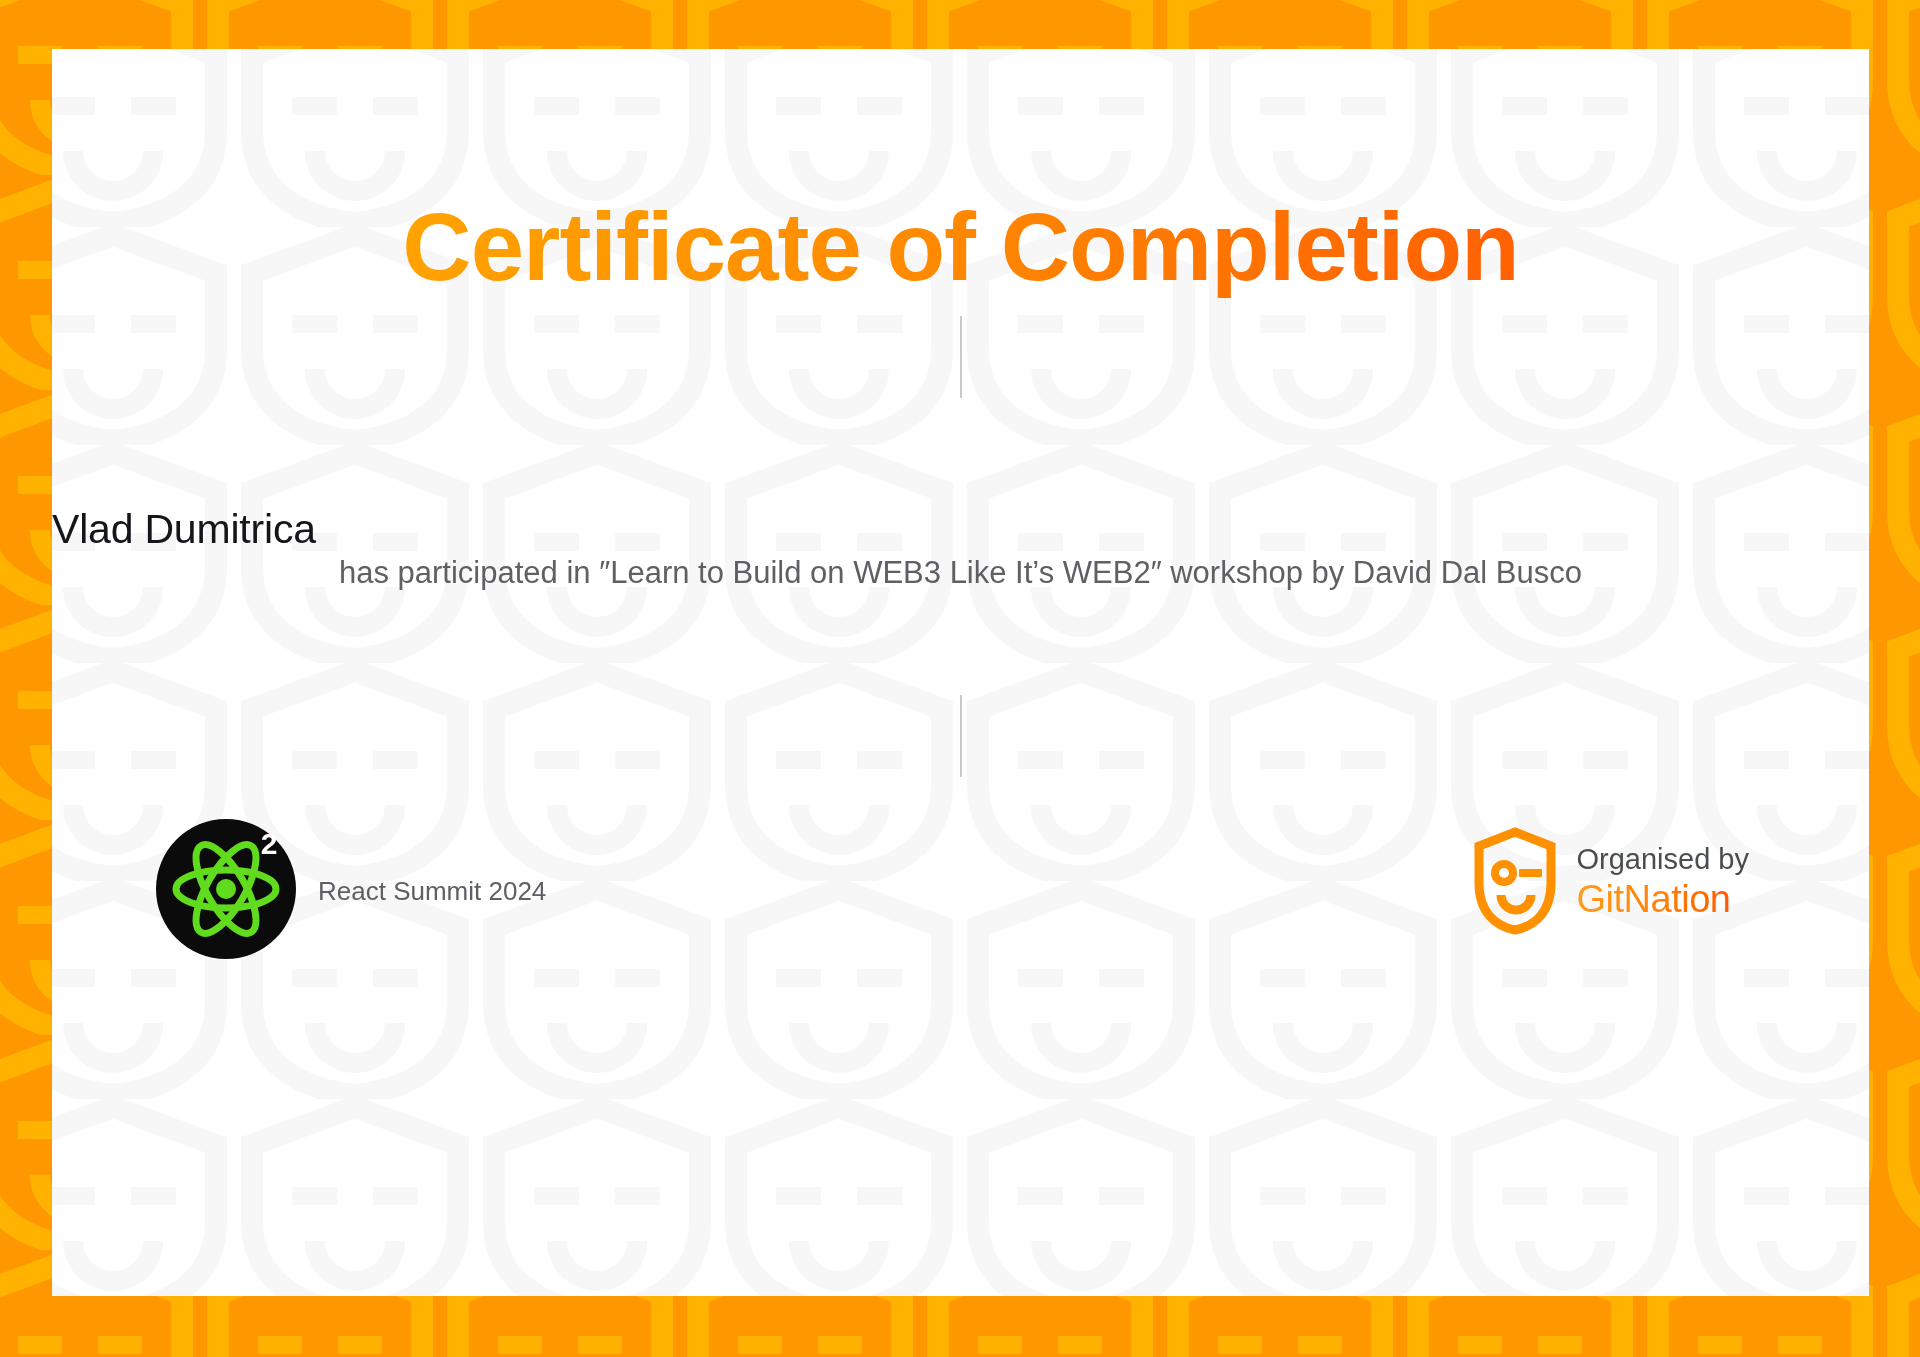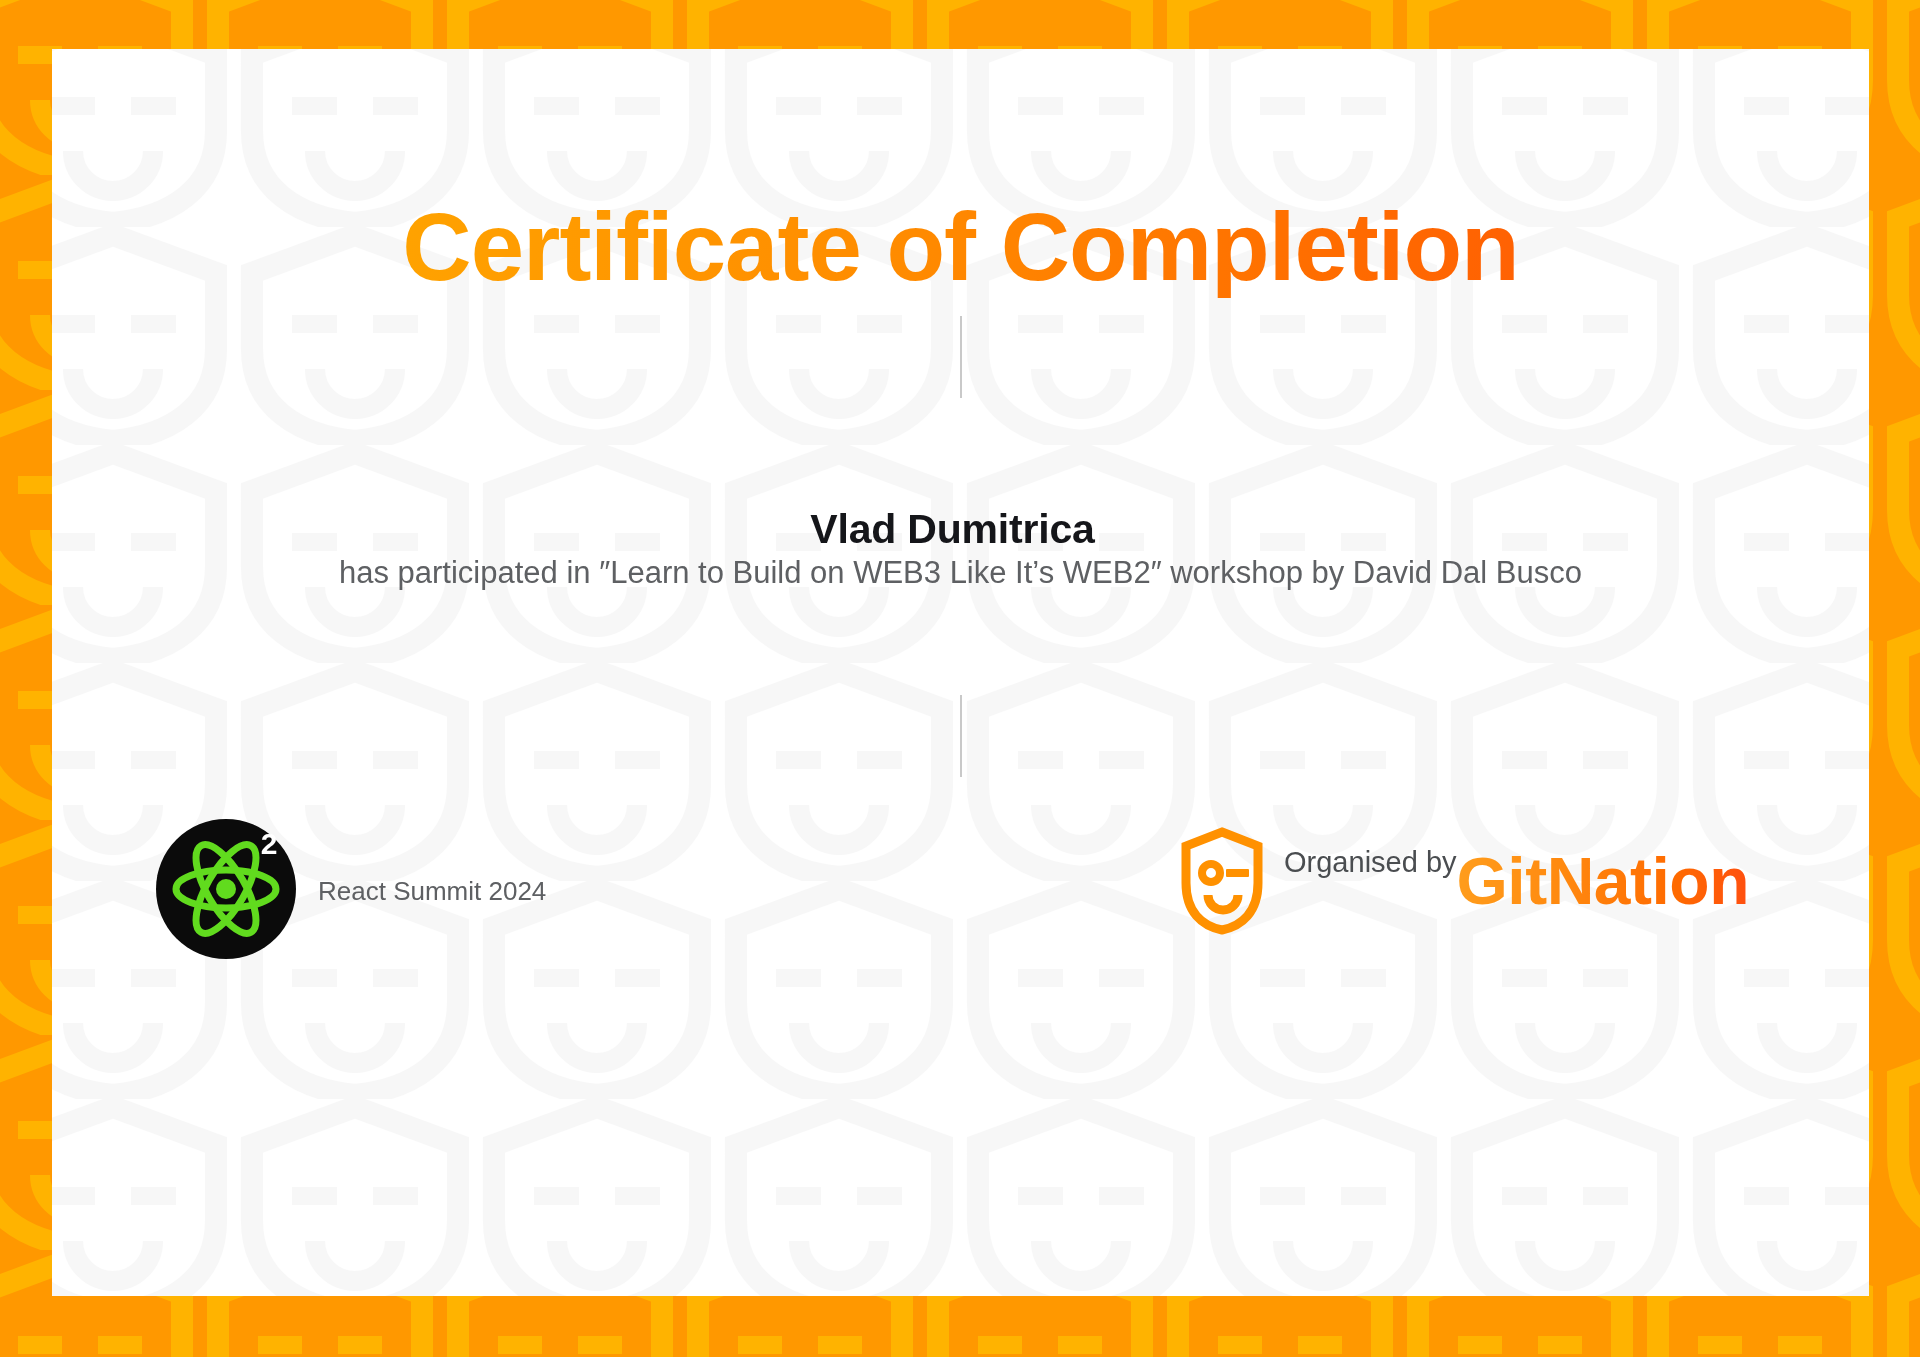--- a/index.html
+++ b/index.html
@@ -101,23 +101,22 @@
     font-size: 31px;
     color: #5e6063;
     font-weight: 400;
     letter-spacing: 0.2px;
   }
 
   .recipient {
     position: absolute;
     left: 0; right: 16px;
     top: 457px;
-    text-align: center;
     font-size: 41px;
-    font-weight: 700;
+    font-weight: 400;
     color: #15161a;
     letter-spacing: -0.2px;
   }
 
   .description {
     position: absolute;
     left: 160px;
     right: 160px;
     top: 503px;
     text-align: center;
@@ -175,30 +174,30 @@
   .organiser-block {
     position: absolute;
     right: 120px;
     top: 8px;
     display: flex;
     align-items: center;
     gap: 20px;
   }
   .gn-shield { width: 84px; height: 108px; flex:0 0 auto; }
   .gn-shield svg { display:block; width:84px; height:108px; }
-  .gn-text { display: flex; flex-direction: row; line-height: 1; }
+  .gn-text { display: flex; flex-direction: column; line-height: 1; }
   .organised-by {
     font-size: 29px;
     color: #4a4d50;
     font-weight: 400;
     margin-bottom: 6px;
   }
   .gitnation {
-    font-size: 66px;
-    font-weight: 700;
+    font-size: 38px;
+    font-weight: 400;
     letter-spacing: -0.5px;
     background-image: linear-gradient(92deg, #FF9D1C 0%, #FF8A10 35%, #FF6A00 75%, #FF4F10 100%);
     -webkit-background-clip: text;
     background-clip: text;
     color: transparent;
     -webkit-text-fill-color: transparent;
   }
 </style>
 </head>
 <body>

